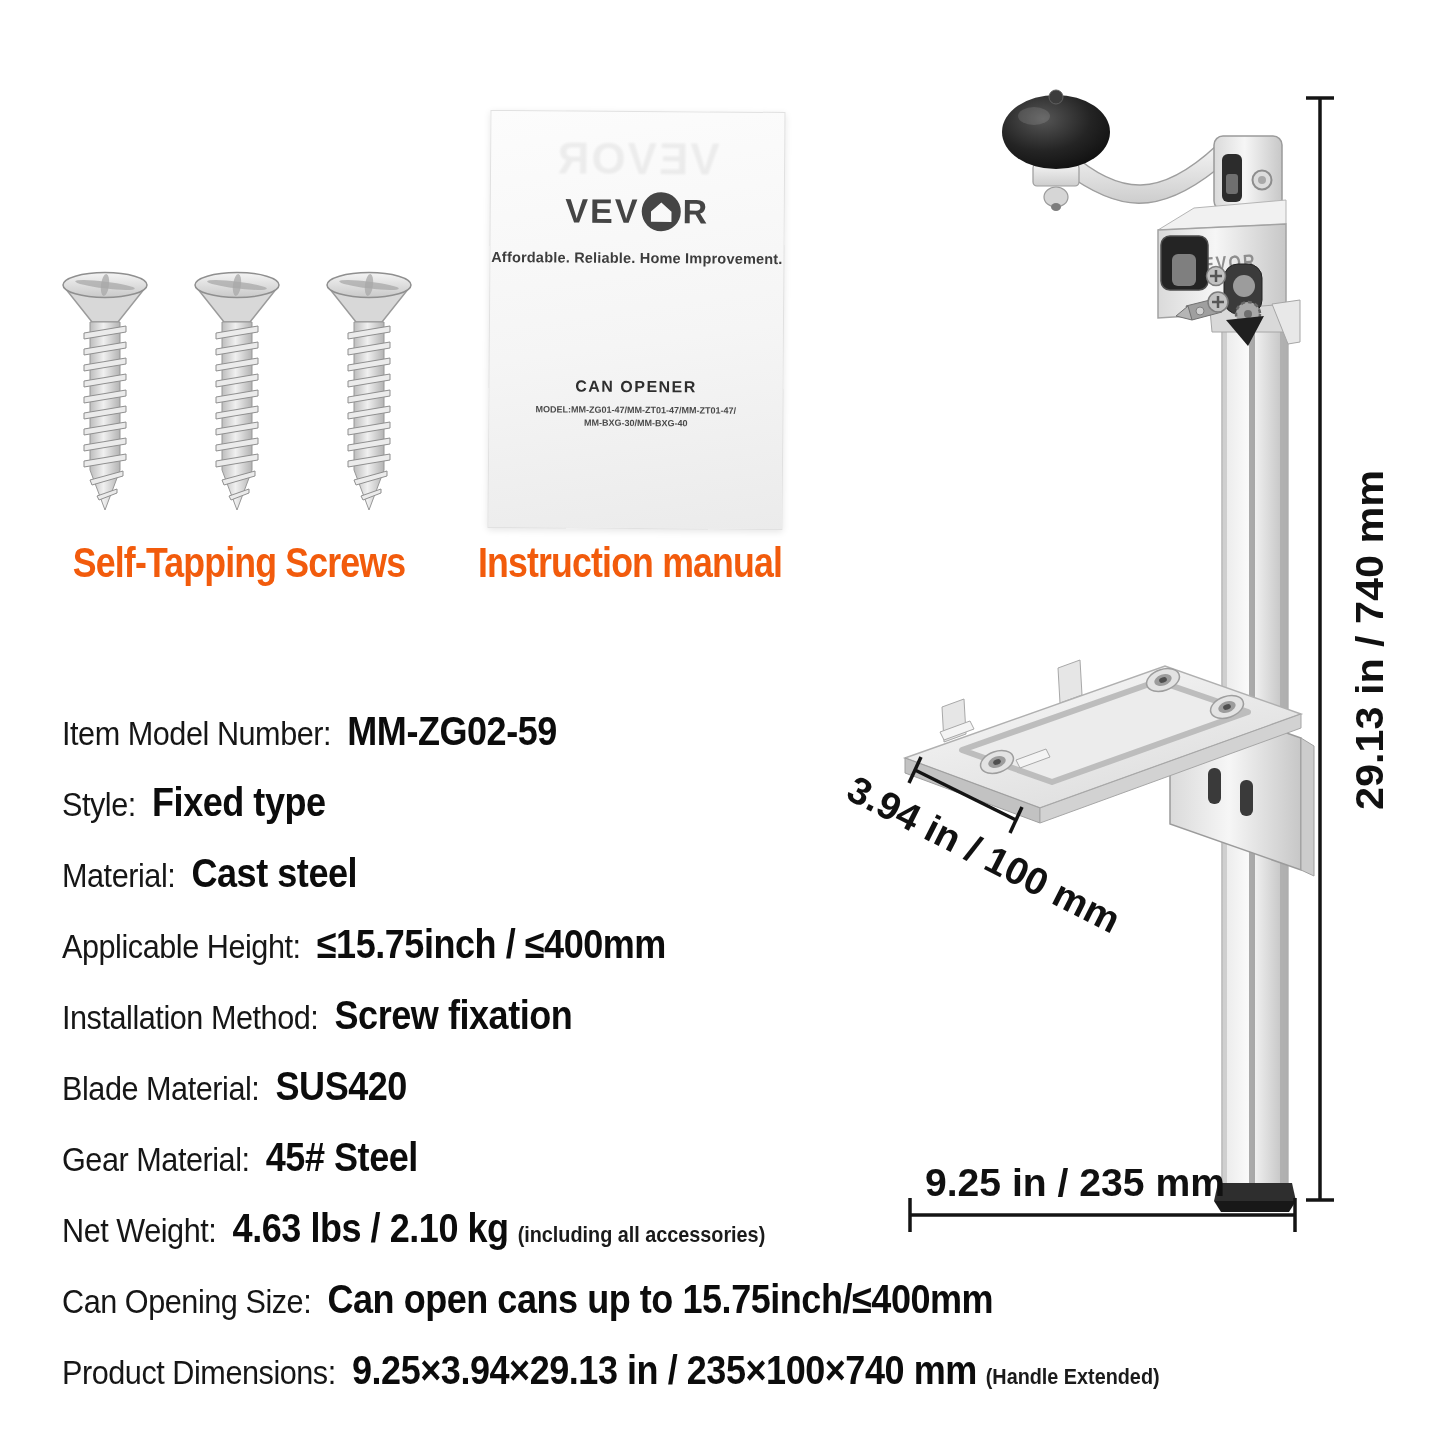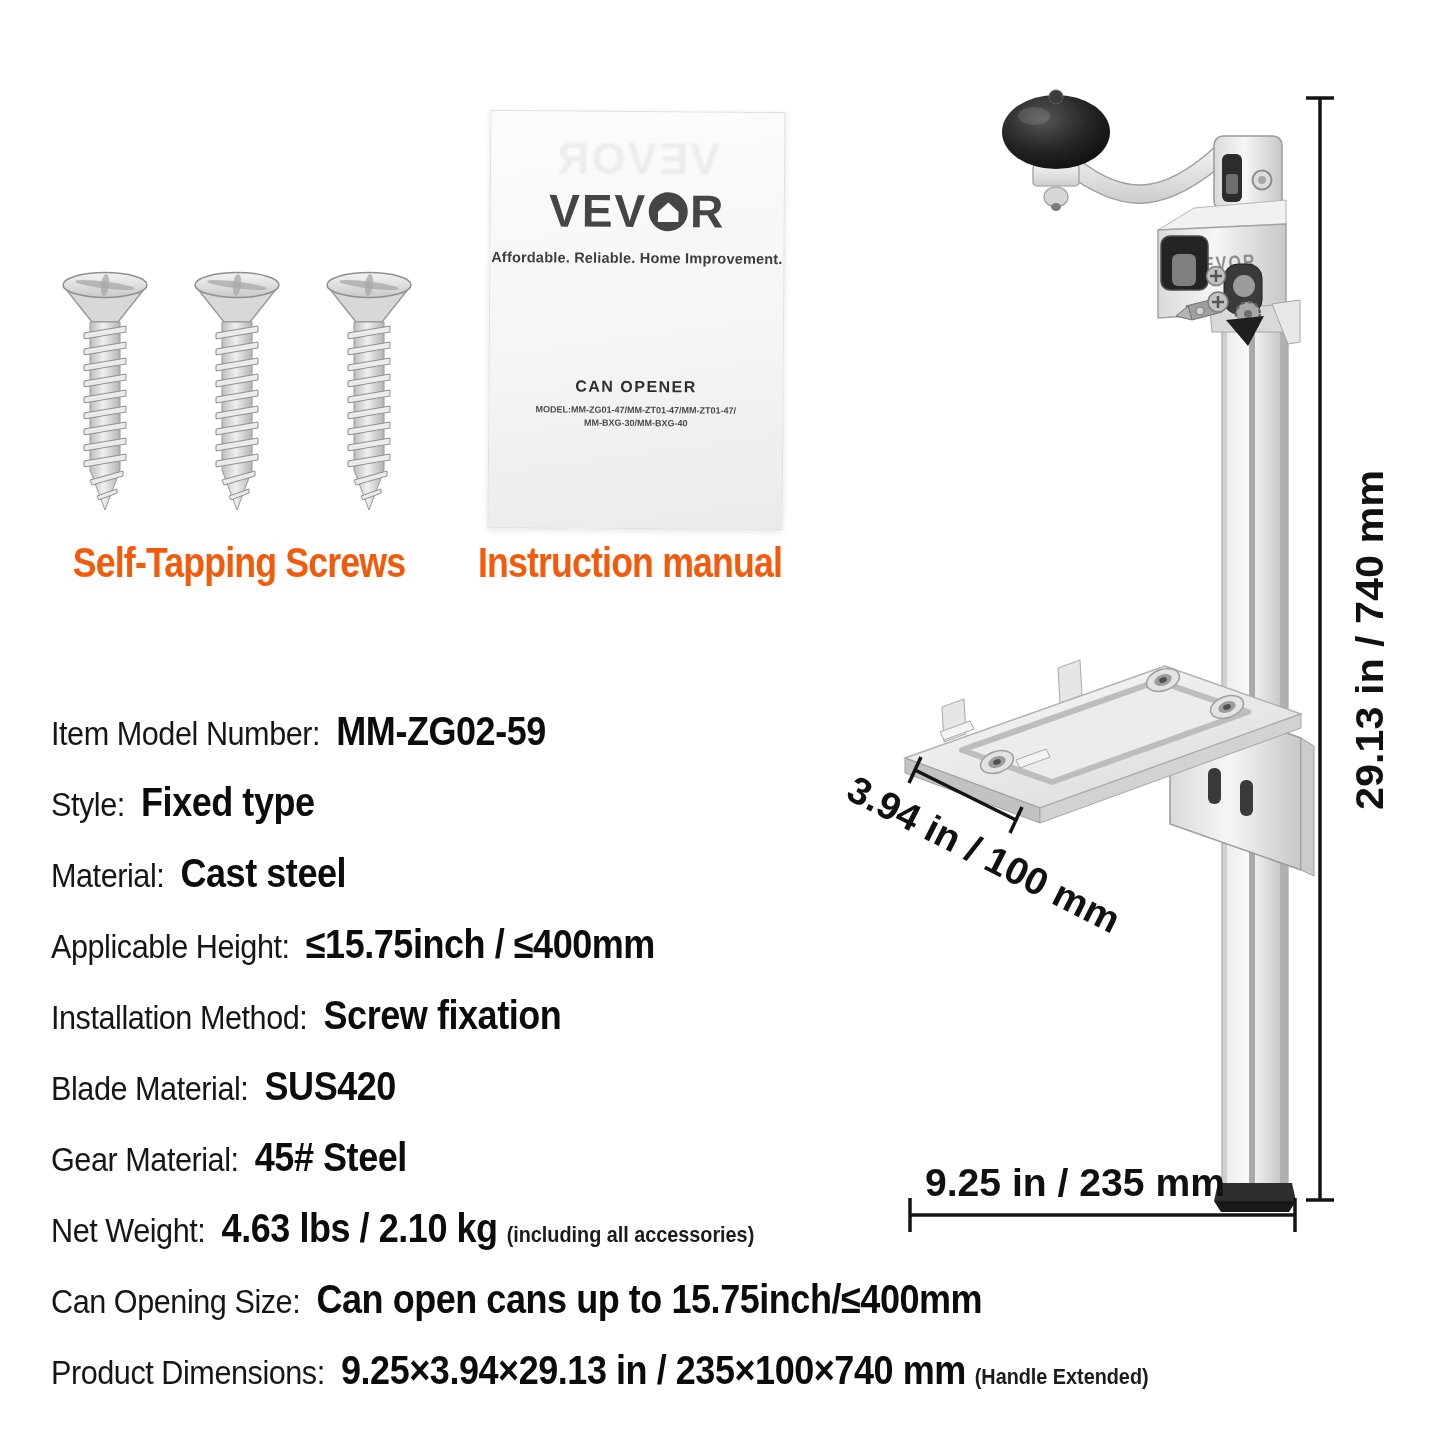--- a/index.html
+++ b/index.html
@@ -21,28 +21,28 @@
     background:linear-gradient(172deg,#fcfcfc 0%,#f5f5f5 55%,#ebebeb 100%);
     border:1px solid #e1e1e1;box-shadow:0 2px 7px rgba(0,0,0,0.10);
     transform:rotate(0.4deg);
   }
   .ghost{
     position:absolute;top:22px;left:0;width:100%;text-align:center;
     font-size:44px;font-weight:bold;letter-spacing:2px;color:#000;
     opacity:0.055;transform:scaleX(-1);filter:blur(1px);
   }
   .logo-row{position:absolute;top:76px;left:0;width:100%;display:flex;justify-content:center;align-items:center;color:#454545;}
-  .logo-txt{font-size:46px;font-weight:bold;letter-spacing:2px;line-height:46px;}
+  .logo-txt{font-size:34px;font-weight:bold;letter-spacing:2px;line-height:46px;}
   .logo-o{width:41px;height:41px;margin:0 1px;}
   .tagline{position:absolute;top:138px;left:0;width:100%;text-align:center;font-size:14.5px;font-weight:bold;color:#3d3d3d;letter-spacing:0.2px;}
   .man-title{position:absolute;top:266px;left:0;width:100%;text-align:center;font-size:16px;font-weight:bold;color:#2e2e2e;letter-spacing:1.5px;}
   .man-models{position:absolute;top:292px;left:0;width:100%;text-align:center;font-size:9px;font-weight:bold;color:#4a4a4a;line-height:13px;}
 
   
-  .spec-list{position:absolute;left:51px;top:696px;}
+  .spec-list{position:absolute;left:62px;top:696px;}
   .spec-row{height:71px;line-height:71px;white-space:nowrap;transform:scaleX(0.9);transform-origin:0 50%;}
   .spec-label{font-size:34px;color:#161616;letter-spacing:-0.5px;}
   .spec-value{font-size:40px;font-weight:bold;color:#0c0c0c;margin-left:18px;letter-spacing:-0.5px;}
   .spec-note{font-size:22px;font-weight:bold;color:#1b1b1b;margin-left:10px;}
 
   .abs{position:absolute;}
   svg{display:block;}
   svg text{font-family:"Liberation Sans",sans-serif;}
 </style>
 </head>

